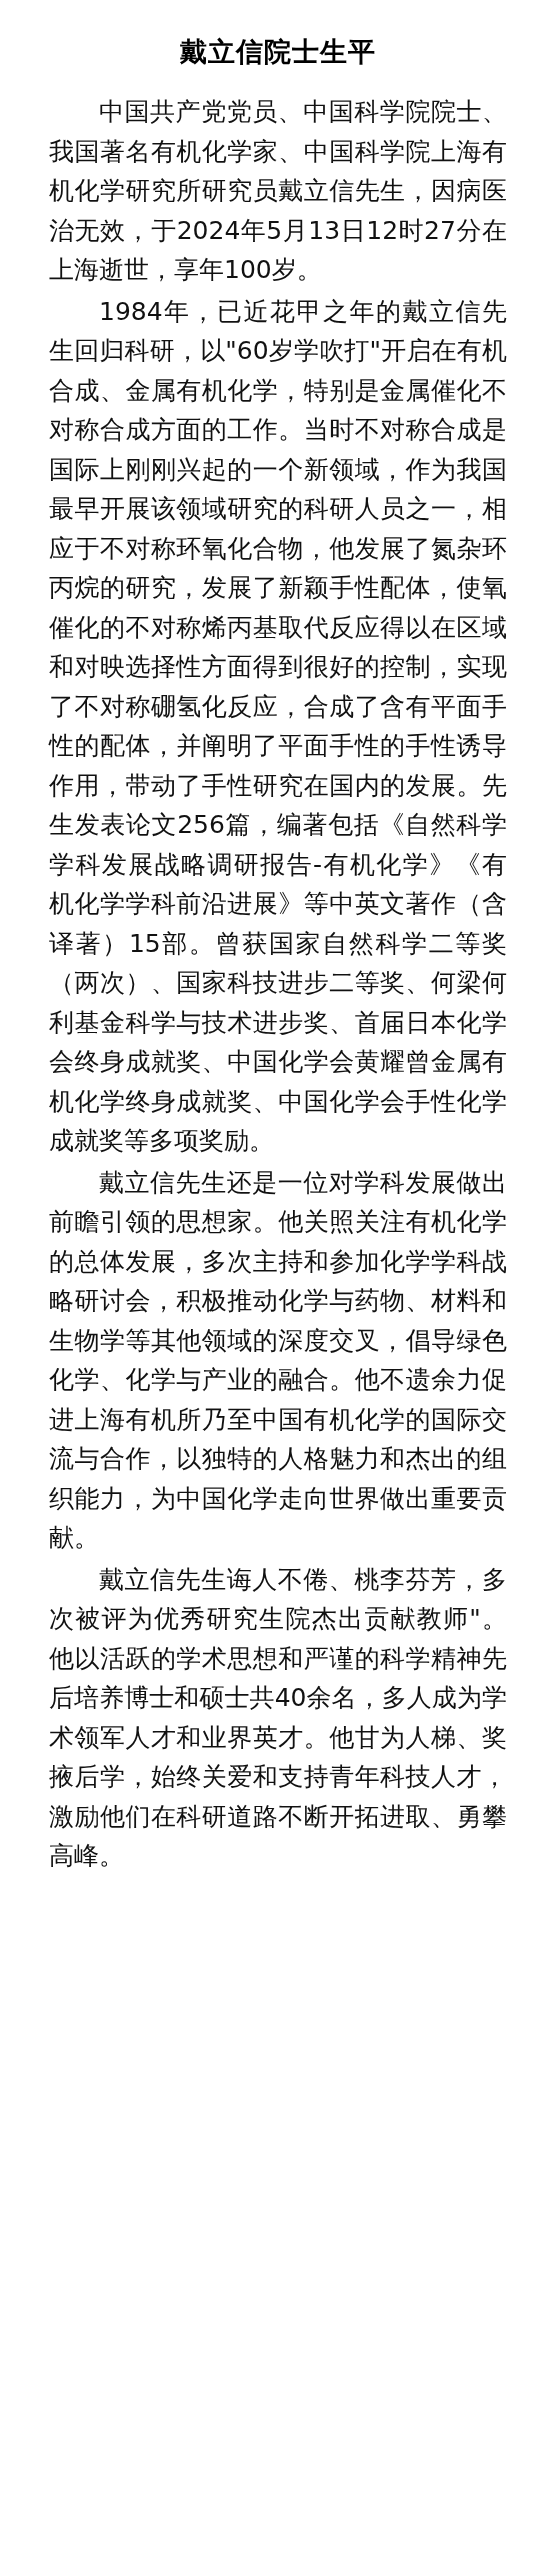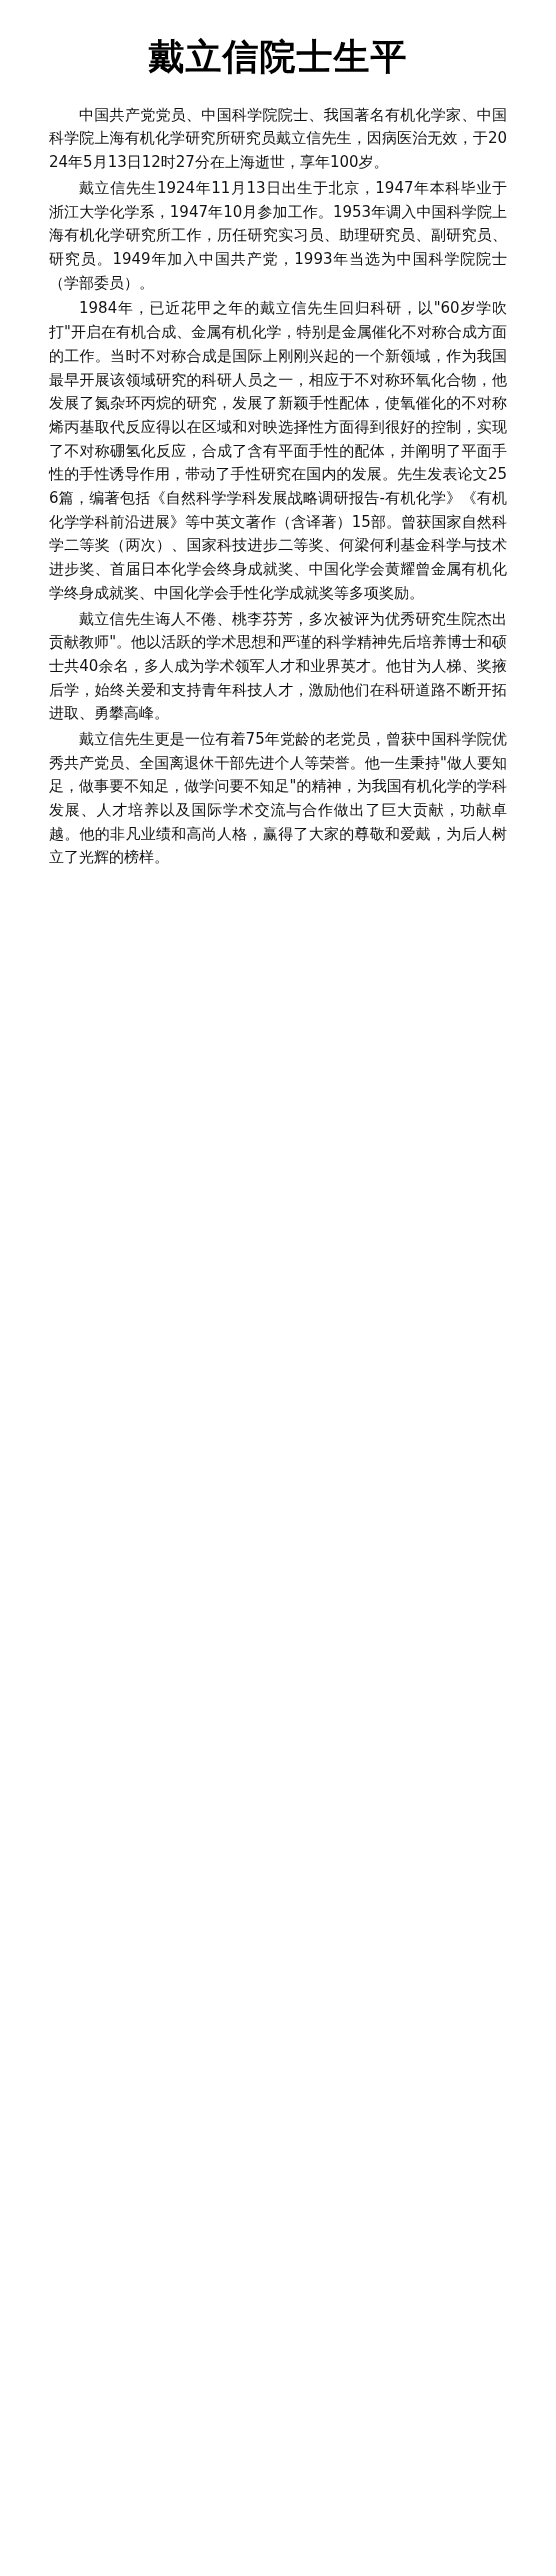--- a/index.html
+++ b/index.html
@@ -15,48 +15,47 @@
   }
   .page {
     width: 556px;
     min-height: 2909px;
     box-sizing: border-box;
     padding: 34px 49px 41px 49px;
     background: #ffffff;
   }
   .doc-title {
     text-align: center;
-    font-size: 36px;
+    font-size: 27px;
     font-weight: bold;
     letter-spacing: 1px;
     line-height: 1.3;
     margin: 0 0 23px 0;
     color: #000000;
   }
   .doc-body {
-    font-size: 15px;
+    font-size: 25px;
     line-height: 1.58;
     text-align: justify;
     text-justify: inter-ideograph;
     color: #111111;
   }
   .para {
     margin: 0 0 2.1px 0;
     text-indent: 2em;
     text-align: justify;
     text-justify: inter-ideograph;
     word-break: break-all;
   }
 </style>
 </head>
 <body>
 
 <div class="page">
   <h1 class="doc-title">戴立信院士生平</h1>
   <div class="doc-body">
     <p class="para">中国共产党党员、中国科学院院士、我国著名有机化学家、中国科学院上海有机化学研究所研究员戴立信先生，因病医治无效，于2024年5月13日12时27分在上海逝世，享年100岁。</p>
-    <p class="para">戴立信先生1924年11月13日出生于北京，1947年本科毕业于浙江大学化学系，1947年10月参加工作。1953年调入中国科学院上海有机化学研究所工作，历任研究实习员、助理研究员、副研究员、研究员。1949年加入中国共产党，1993年当选为中国科学院院士（学部委员）。</p>
     <p class="para">1984年，已近花甲之年的戴立信先生回归科研，以"60岁学吹打"开启在有机合成、金属有机化学，特别是金属催化不对称合成方面的工作。当时不对称合成是国际上刚刚兴起的一个新领域，作为我国最早开展该领域研究的科研人员之一，相应于不对称环氧化合物，他发展了氮杂环丙烷的研究，发展了新颖手性配体，使氧催化的不对称烯丙基取代反应得以在区域和对映选择性方面得到很好的控制，实现了不对称硼氢化反应，合成了含有平面手性的配体，并阐明了平面手性的手性诱导作用，带动了手性研究在国内的发展。先生发表论文256篇，编著包括《自然科学学科发展战略调研报告-有机化学》《有机化学学科前沿进展》等中英文著作（含译著）15部。曾获国家自然科学二等奖（两次）、国家科技进步二等奖、何梁何利基金科学与技术进步奖、首届日本化学会终身成就奖、中国化学会黄耀曾金属有机化学终身成就奖、中国化学会手性化学成就奖等多项奖励。</p>
+    <p class="para">戴立信先生还是一位对学科发展做出前瞻引领的思想家。他关照关注有机化学的总体发展，多次主持和参加化学学科战略研讨会，积极推动化学与药物、材料和生物学等其他领域的深度交叉，倡导绿色化学、化学与产业的融合。他不遗余力促进上海有机所乃至中国有机化学的国际交流与合作，以独特的人格魅力和杰出的组织能力，为中国化学走向世界做出重要贡献。</p>
     <p class="para">戴立信先生诲人不倦、桃李芬芳，多次被评为优秀研究生院杰出贡献教师"。他以活跃的学术思想和严谨的科学精神先后培养博士和硕士共40余名，多人成为学术领军人才和业界英才。他甘为人梯、奖掖后学，始终关爱和支持青年科技人才，激励他们在科研道路不断开拓进取、勇攀高峰。</p>
-    <p class="para">戴立信先生更是一位有着75年党龄的老党员，曾获中国科学院优秀共产党员、全国离退休干部先进个人等荣誉。他一生秉持"做人要知足，做事要不知足，做学问要不知足"的精神，为我国有机化学的学科发展、人才培养以及国际学术交流与合作做出了巨大贡献，功献卓越。他的非凡业绩和高尚人格，赢得了大家的尊敬和爱戴，为后人树立了光辉的榜样。</p>
   </div>
 </div>
 
 
 </body></html>

